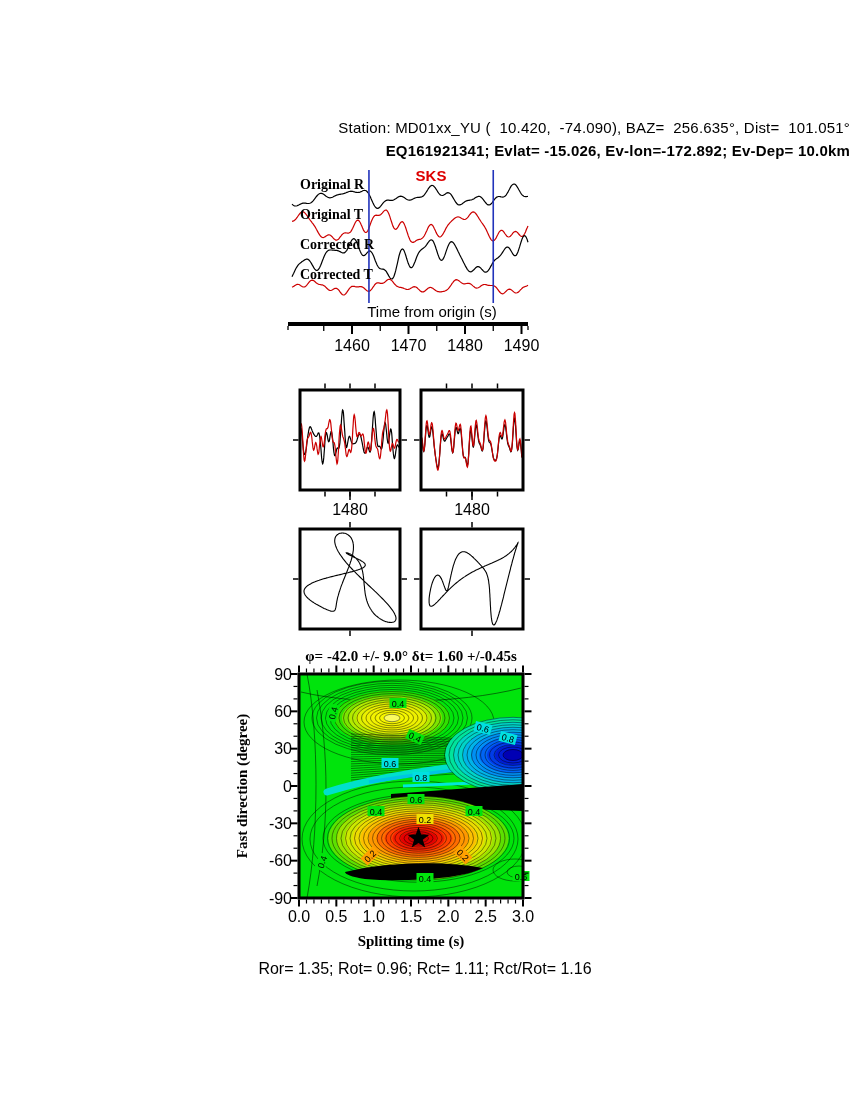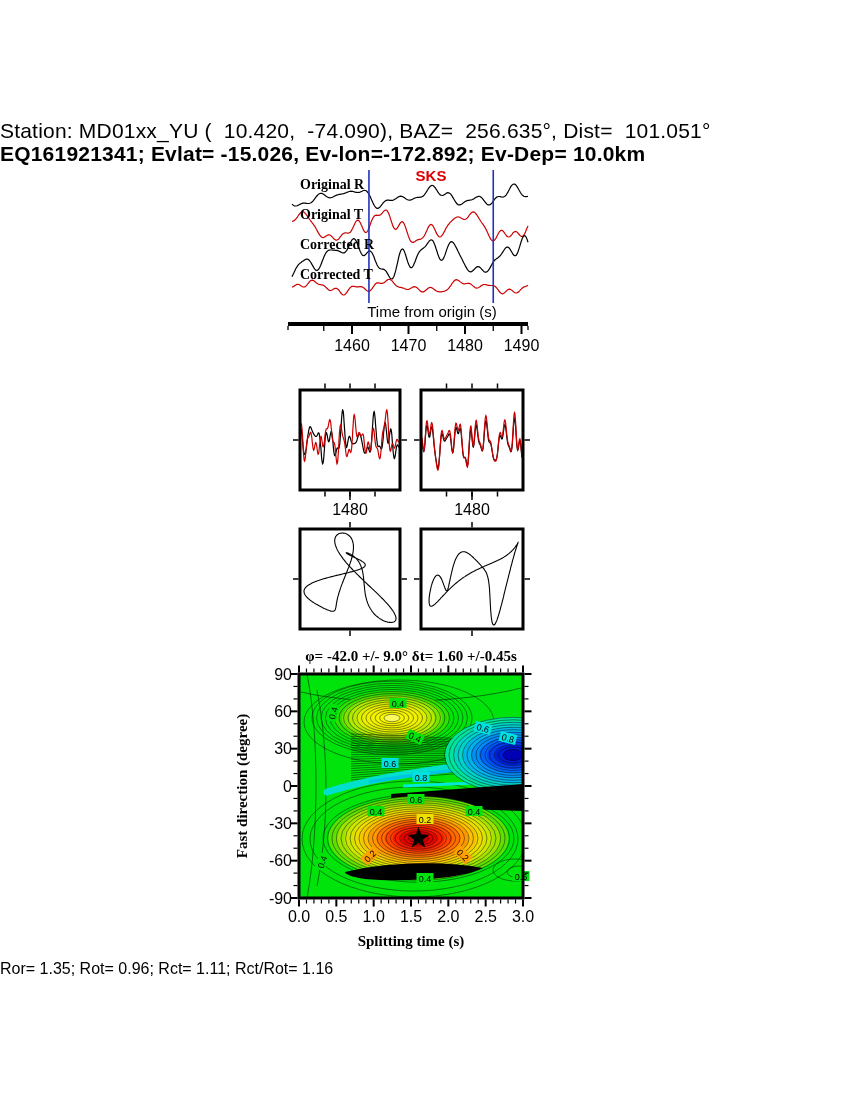--- a/index.html
+++ b/index.html
@@ -1,20 +1,20 @@
 <!DOCTYPE html>
 <html><head>
 <meta charset="utf-8">
 <style>
   html,body{margin:0;padding:0;background:#ffffff;}
   .page{position:relative;width:850px;height:1100px;background:#ffffff;
         font-family:"Liberation Sans",sans-serif;color:#000;overflow:hidden;}
-  .hdr{position:absolute;left:0;width:850px;text-align:left;font-size:21px;
+  .hdr{position:absolute;left:0;width:850px;text-align:right;font-size:15px;
        white-space:pre;letter-spacing:0.2px;}
-  .footer{position:absolute;left:0;width:850px;text-align:left;font-size:16px;}
+  .footer{position:absolute;left:0;width:850px;text-align:center;font-size:16px;}
   svg{position:absolute;overflow:visible;}
   text{font-family:"Liberation Sans",sans-serif;}
   .serifb{font-family:"Liberation Serif",serif;font-weight:bold;}
 </style>
 </head>
 <body>
 
 <div class="page">
 
   <div class="hdr" style="top:119px;">Station: MD01xx_YU (  10.420,  -74.090), BAZ=  256.635°, Dist=  101.051°</div>

